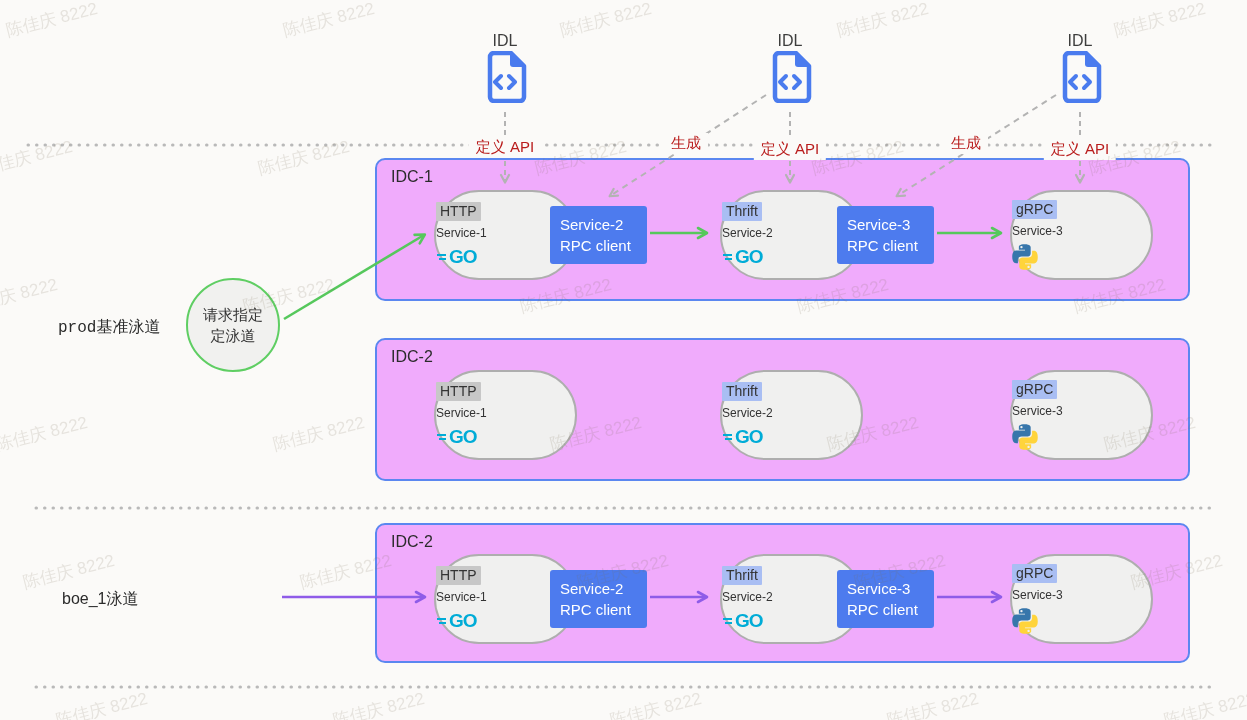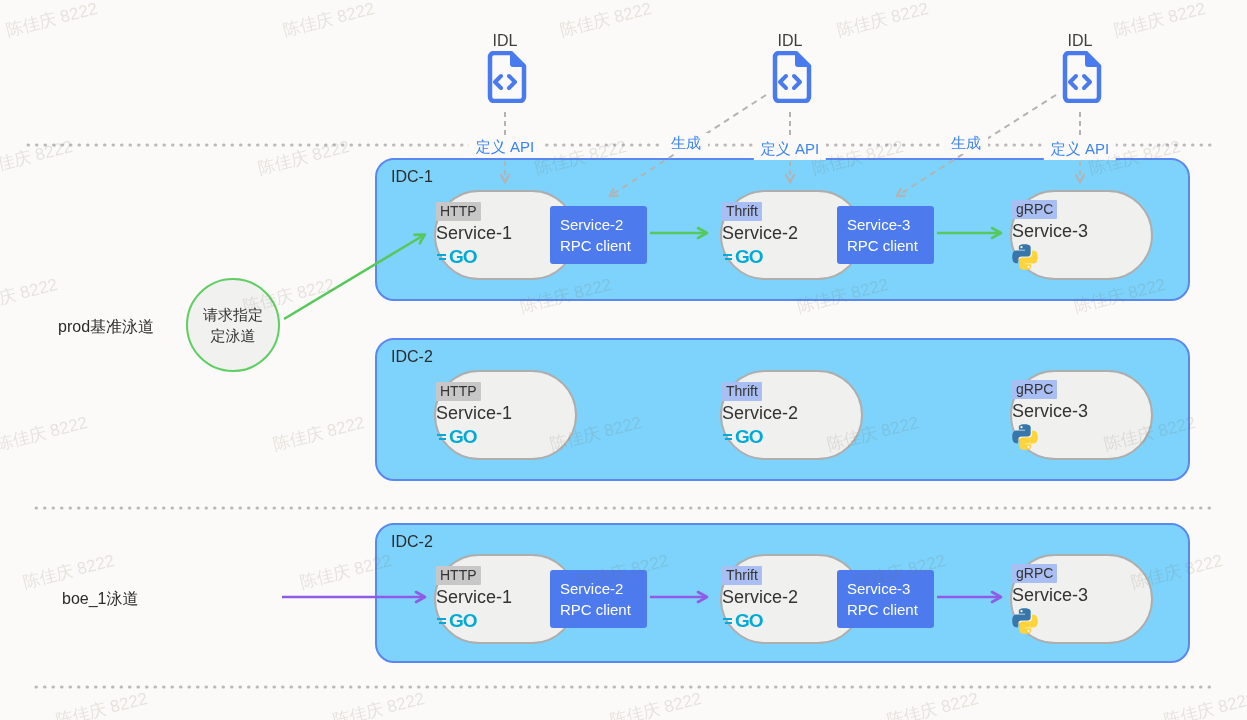--- a/index.html
+++ b/index.html
@@ -15,23 +15,23 @@
   }
   .layer{position:absolute;inset:0;}
   .boxes-layer{z-index:1;}
   .lines-layer{z-index:2;pointer-events:none;}
   .labels-layer{z-index:3;}
   .wm-layer{z-index:4;pointer-events:none;}
 
   
   .idc-box{
     position:absolute;
-    background:#7dd3fc;
+    background:#f0abfc;
     border:2px solid #5b87f0;
-    border-radius:19px;
+    border-radius:10px;
     box-sizing:border-box;
   }
   .idc-label{
     position:absolute;left:14px;top:8px;
     font-size:16px;color:#2b2b2b;
   }
 
   
   .service-pill{
     position:absolute;
@@ -44,21 +44,21 @@
     align-items:flex-start;justify-content:center;
     gap:1px;
   }
   .proto-tag{
     font-size:14px;line-height:19px;
     padding:0 4px;color:#333;
     border-radius:1px;
   }
   .tag-gray{background:#c7c7c7;}
   .tag-blue{background:#a9bef3;}
-  .service-name{font-size:18px;color:#333;line-height:22px;}
+  .service-name{font-size:12px;color:#333;line-height:22px;}
 
   
   .go-logo{display:flex;align-items:center;height:24px;}
   .go-text{
     font-size:19px;font-weight:bold;color:#00acd7;
     letter-spacing:-1px;line-height:22px;
   }
   .py-logo{display:flex;align-items:center;height:27px;}
 
   
@@ -89,21 +89,21 @@
   .lane-label{
     position:absolute;
     font-size:16px;color:#2b2b2b;white-space:nowrap;
   }
 
   
   .idl-group{position:absolute;width:60px;text-align:center;}
   .idl-title{font-size:16px;color:#3d3d3d;margin-bottom:1px;}
   .top-label{
     position:absolute;
-    font-size:15px;color:#3b82f6;
+    font-size:15px;color:#b91c1c;
     background:#fbfaf8;
     padding:1px 7px;white-space:nowrap;
     transform:translateX(-50%);
   }
 
   
   .wm{
     position:absolute;
     font-size:17px;
     color:rgba(125,112,88,0.16);
@@ -247,21 +247,21 @@
             </svg>
           </span>
       </div>
     </div>
 
     <div class="req-circle green" style="left:186px;top:278px;">
       <div>请求指定</div>
       <div>定泳道</div>
     </div>
 
-    <div class="lane-label" style="left:58px;top:317px;">prod基准泳道</div>
+    <div class="lane-label" style="left:58px;top:317px;font-family:Liberation Mono, monospace;">prod基准泳道</div>
     <div class="lane-label" style="left:62px;top:589px;">boe_1泳道</div>
 
     <div class="idl-group" style="left:475px;top:32px;">
       <div class="idl-title">IDL</div>
       <svg width="46" height="52" viewBox="0 0 46 52">
         <path d="M8 6 a4 4 0 0 1 4-4 h17 l13 13 v31 a4 4 0 0 1-4 4 H12 a4 4 0 0 1-4-4 Z" fill="#fbfaf8" stroke="#4a7bee" stroke-width="4.5" stroke-linejoin="round"></path>
         <path d="M28 2 l14 14 h-11 a3 3 0 0 1-3-3 Z" fill="#4a7bee"></path>
         <path d="M19 25 l-6 6 6 6 M27 25 l6 6 -6 6" stroke="#4a7bee" stroke-width="4" fill="none" stroke-linecap="round" stroke-linejoin="round"></path>
       </svg>
     </div>

